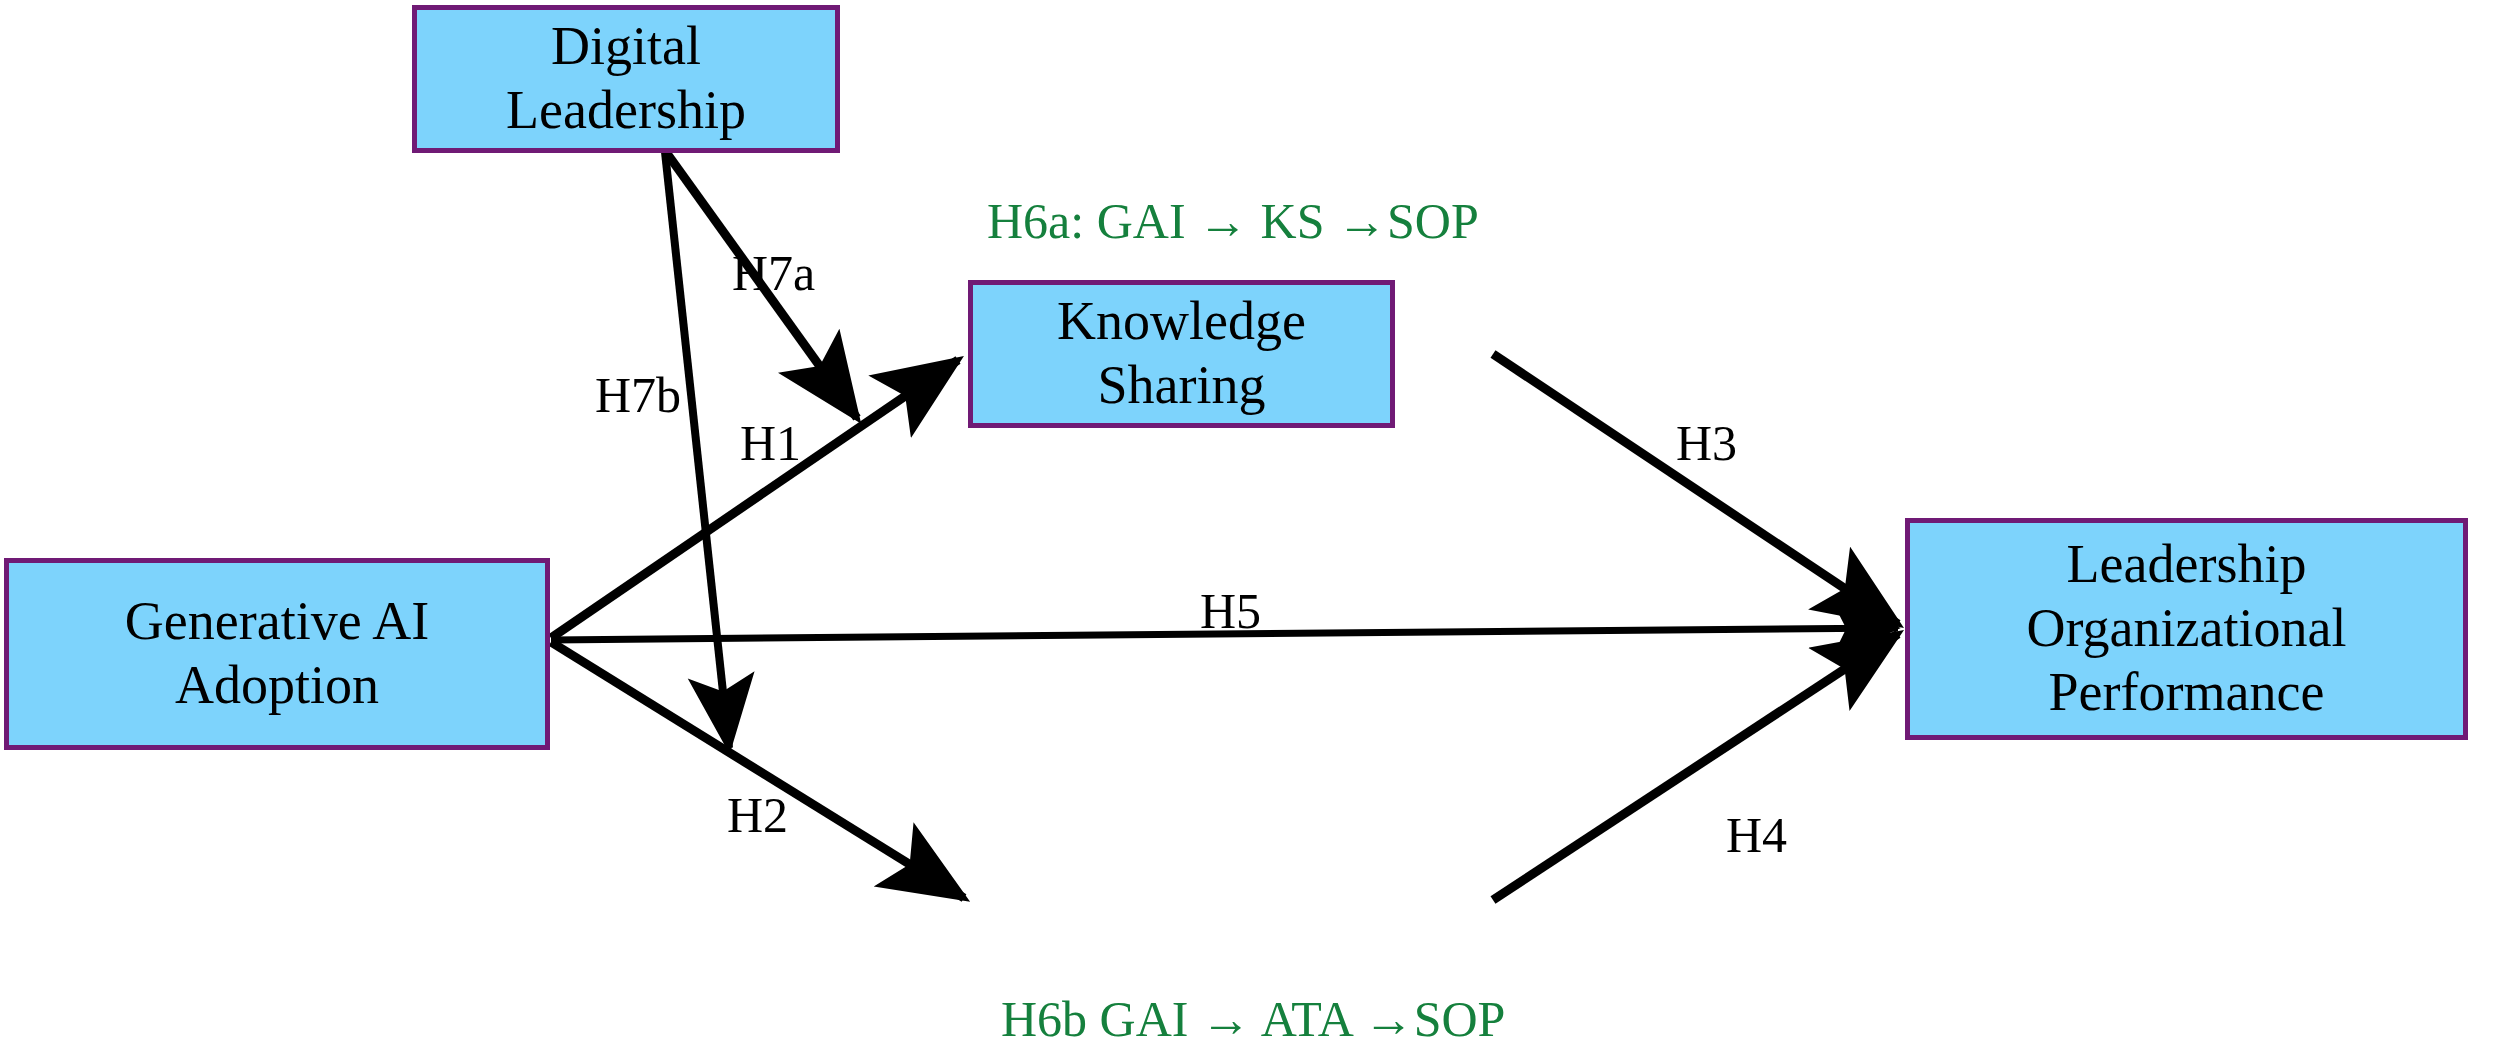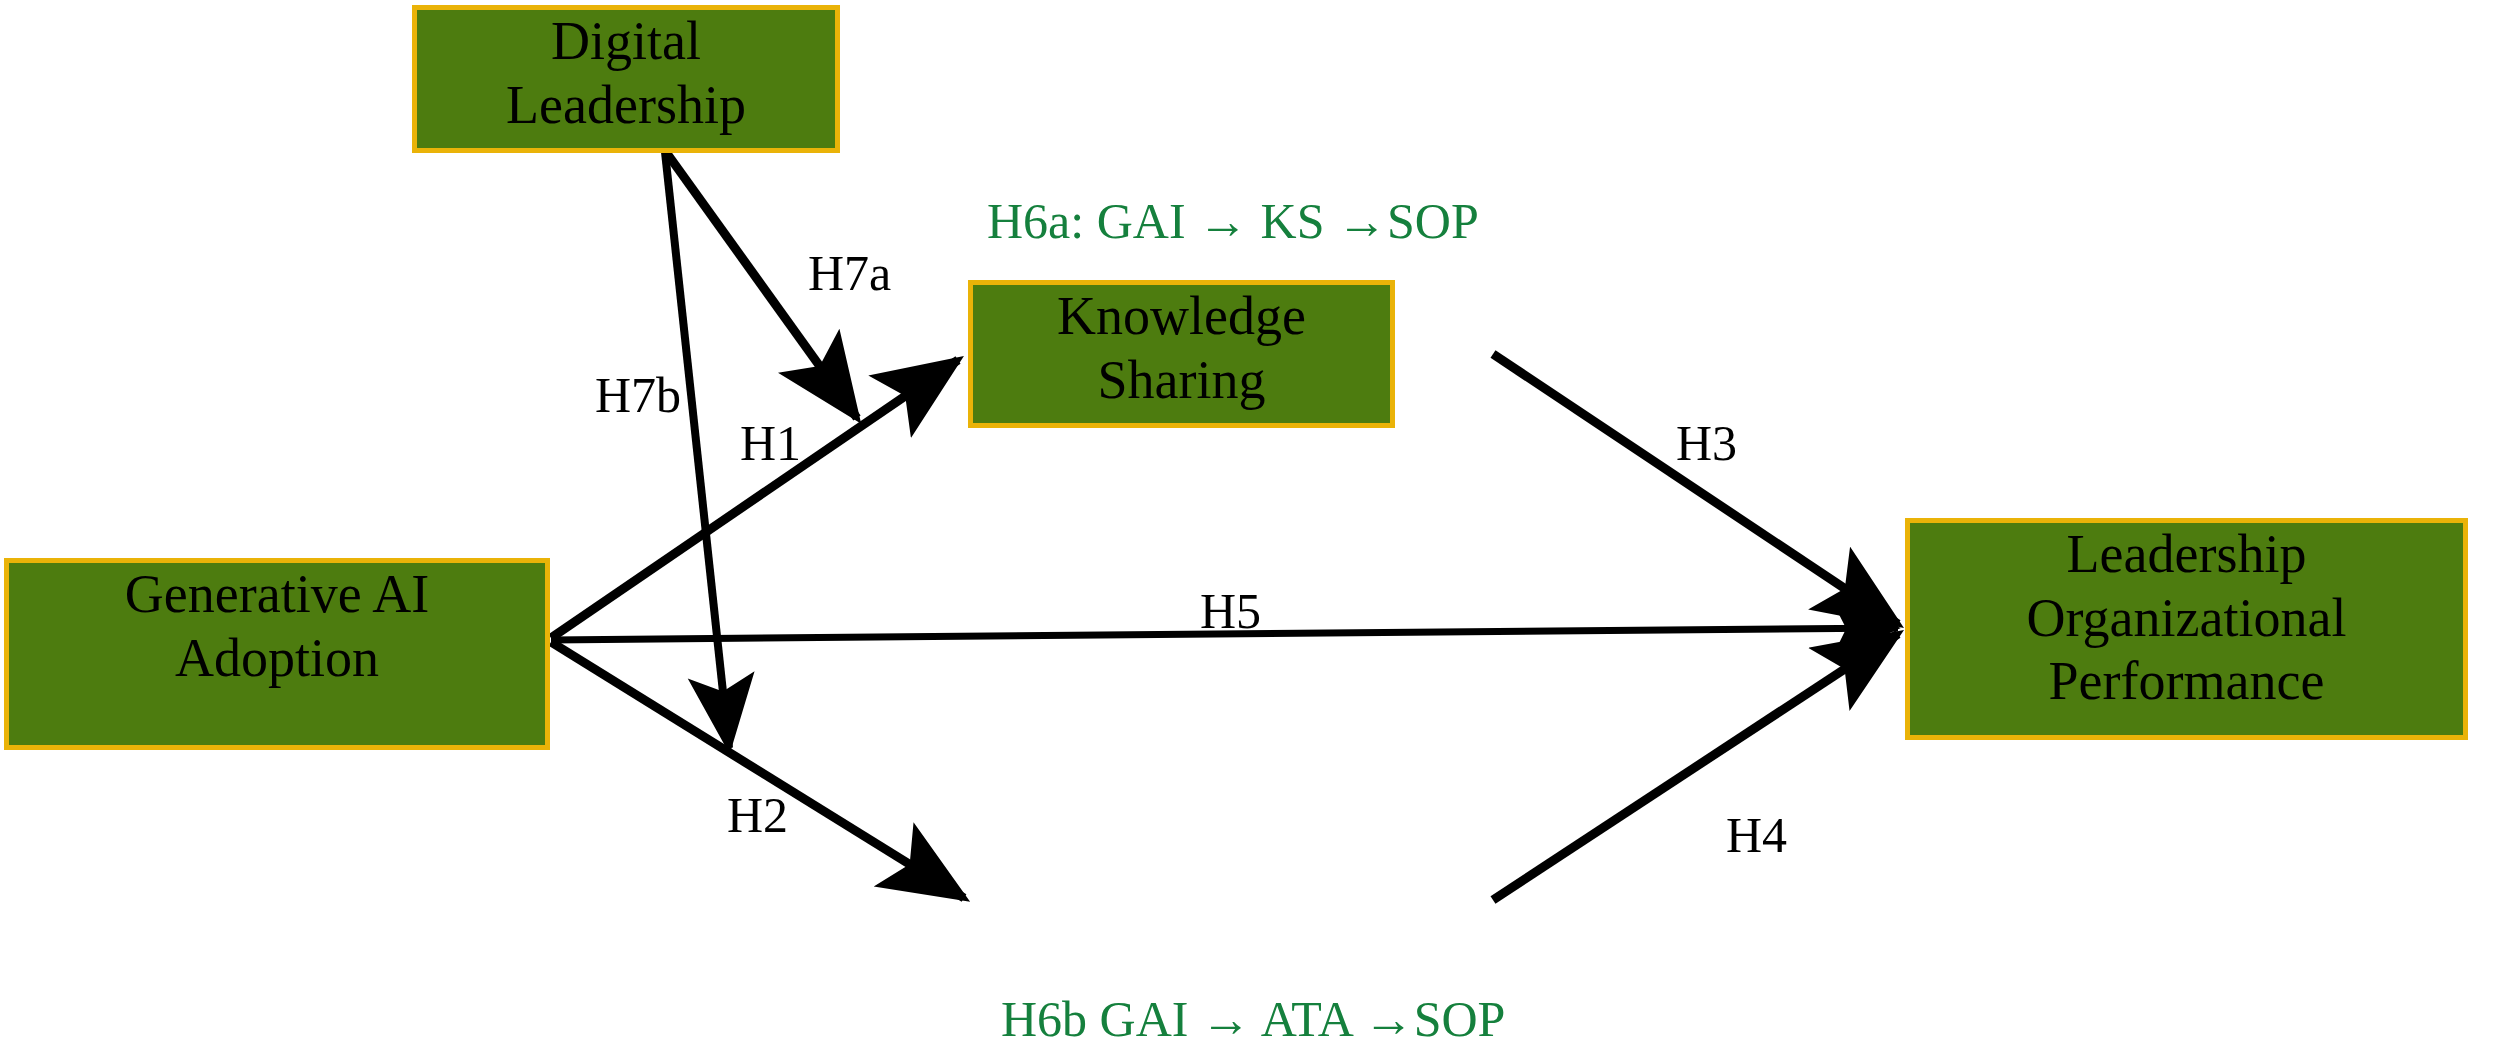--- a/index.html
+++ b/index.html
@@ -21,23 +21,24 @@
   #diagram-svg {
     position: absolute;
     top: 0;
     left: 0;
     width: 2500px;
     height: 1043px;
   }
   .node-box {
     position: absolute;
     box-sizing: border-box;
-    background: #4d7c0f;
-    border: 5px solid #eab308;
+    background: #7dd3fc;
+    border: 5px solid #701a75;
     display: flex;
+    align-items: center;
     justify-content: center;
     text-align: center;
     z-index: 3;
   }
   .node-label {
     font-family: "Liberation Serif", "DejaVu Serif", serif;
     font-size: 54px;
     line-height: 1.18;
     color: #000000;
     white-space: pre-line;
@@ -104,21 +105,21 @@
     <span class="node-label">Generative AI Adoption</span>
   </div>
 
 
   <div class="node-box" style="left:1905px; top:518px; width:563px; height:222px;">
     <span class="node-label">Leadership
 Organizational
 Performance</span>
   </div>
 
-  <span class="path-label" style="left:808px; top:248px;">H7a</span>
+  <span class="path-label" style="left:732px; top:248px;">H7a</span>
 
   <span class="path-label" style="left:595px; top:370px;">H7b</span>
 
   <span class="path-label" style="left:740px; top:418px;">H1</span>
 
   <span class="path-label" style="left:727px; top:790px;">H2</span>
 
   <span class="path-label" style="left:1676px; top:418px;">H3</span>
 
   <span class="path-label" style="left:1726px; top:778px;margin-top:32px;">H4</span>

